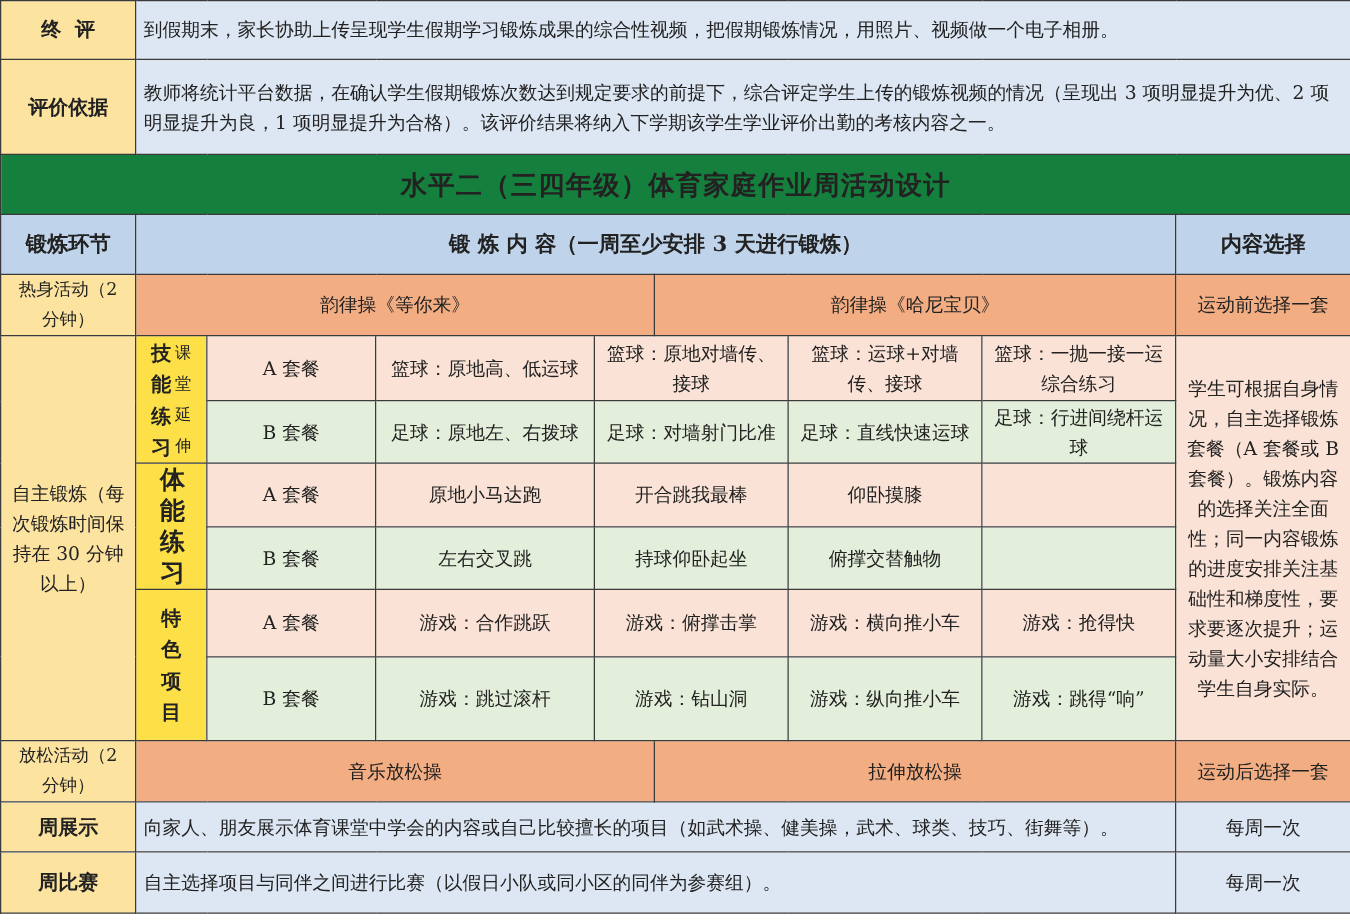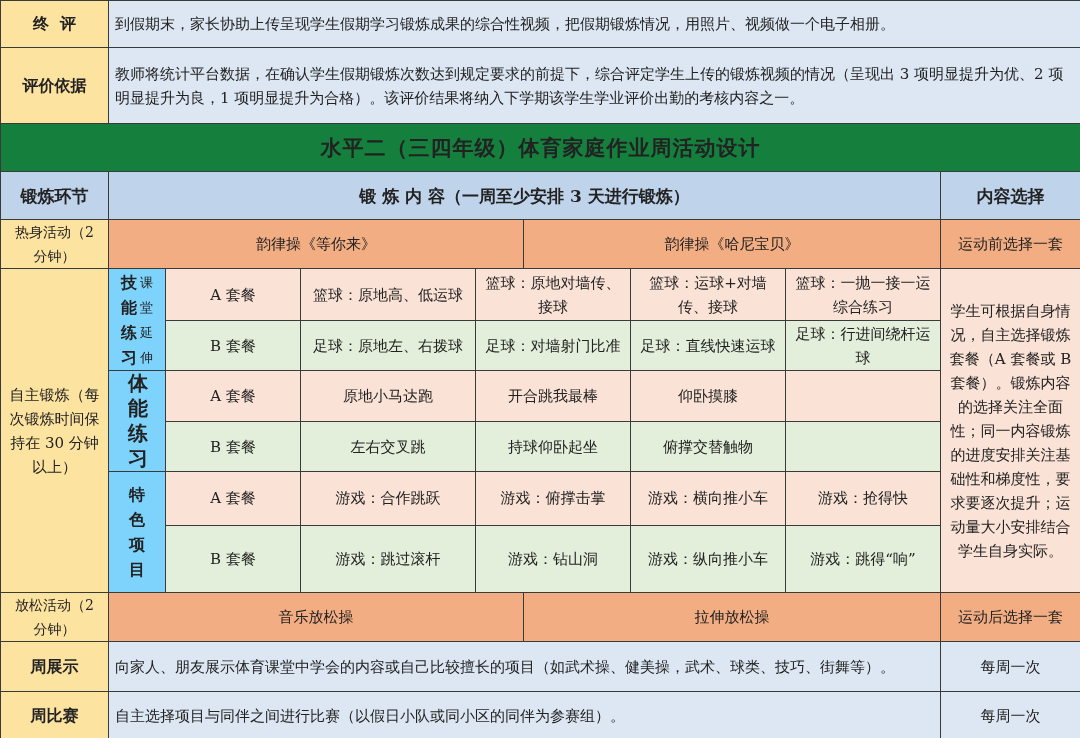--- a/index.html
+++ b/index.html
@@ -6,21 +6,21 @@
   body{width:1080px;height:738px;overflow:hidden;font-family:"DejaVu Serif","Liberation Serif",serif;color:#222;}
   table{border-collapse:collapse;table-layout:fixed;width:1080px;}
   td{border:1px solid #3a3a3a;padding:0 6px;font-size:15px;line-height:24px;text-align:center;vertical-align:middle;overflow:hidden;}
   .yel{background:#fde3a0;font-weight:bold;font-size:16px;}
   .yelp{background:#fde3a0;}
   .blue{background:#dde7f3;margin-top:25px;}
   .hdr{background:#bfd3ea;font-weight:bold;font-size:17px;}
   .org{background:#f3ad83;}
   .pink{background:#fae2d6;}
   .green{background:#e3efda;}
-  .mint{background:#7dd3fc;font-weight:bold;font-size:15px;line-height:24px;padding:0 2px;}
+  .mint{background:#fde047;font-weight:bold;font-size:15px;line-height:24px;padding:0 2px;}
   .left{text-align:left;}
   .title{background:#15803d;font-weight:bold;font-size:21px;height:46px;letter-spacing:1px;}
   .small{font-size:14px;}
   .note{background:#fae2d6;font-size:15px;line-height:24px;padding:0 4px;}
   .sub{font-weight:normal;font-size:13px;}
 </style>
 </head>
 <body>
 
 <table>
@@ -125,21 +125,21 @@
     <td class="green">游戏：跳得“响”</td>
   </tr>
 
   <tr style="height:48px">
     <td class="yelp small">放松活动（2 分钟）</td>
     <td class="org" colspan="4">音乐放松操</td>
     <td class="org" colspan="3">拉伸放松操</td>
     <td class="org">运动后选择一套</td>
   </tr>
 
-  <tr style="height:50px">
+  <tr style="height:40px">
     <td class="yel">周展示</td>
     <td class="blue left" colspan="7">向家人、朋友展示体育课堂中学会的内容或自己比较擅长的项目（如武术操、健美操，武术、球类、技巧、街舞等）。</td>
     <td class="blue">每周一次</td>
   </tr>
   <tr style="height:49px">
     <td class="yel">周比赛</td>
     <td class="blue left" colspan="7">自主选择项目与同伴之间进行比赛（以假日小队或同小区的同伴为参赛组）。</td>
     <td class="blue">每周一次</td>
   </tr>
 </tbody>

